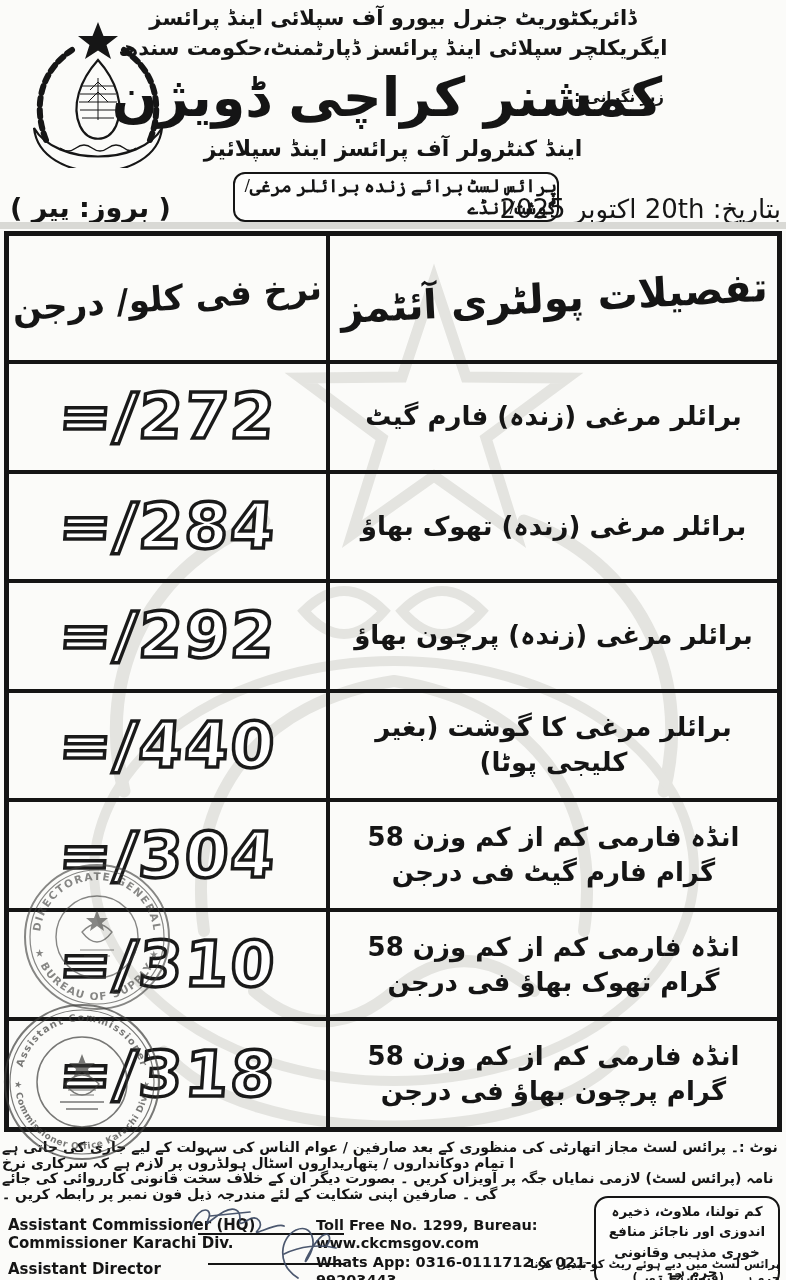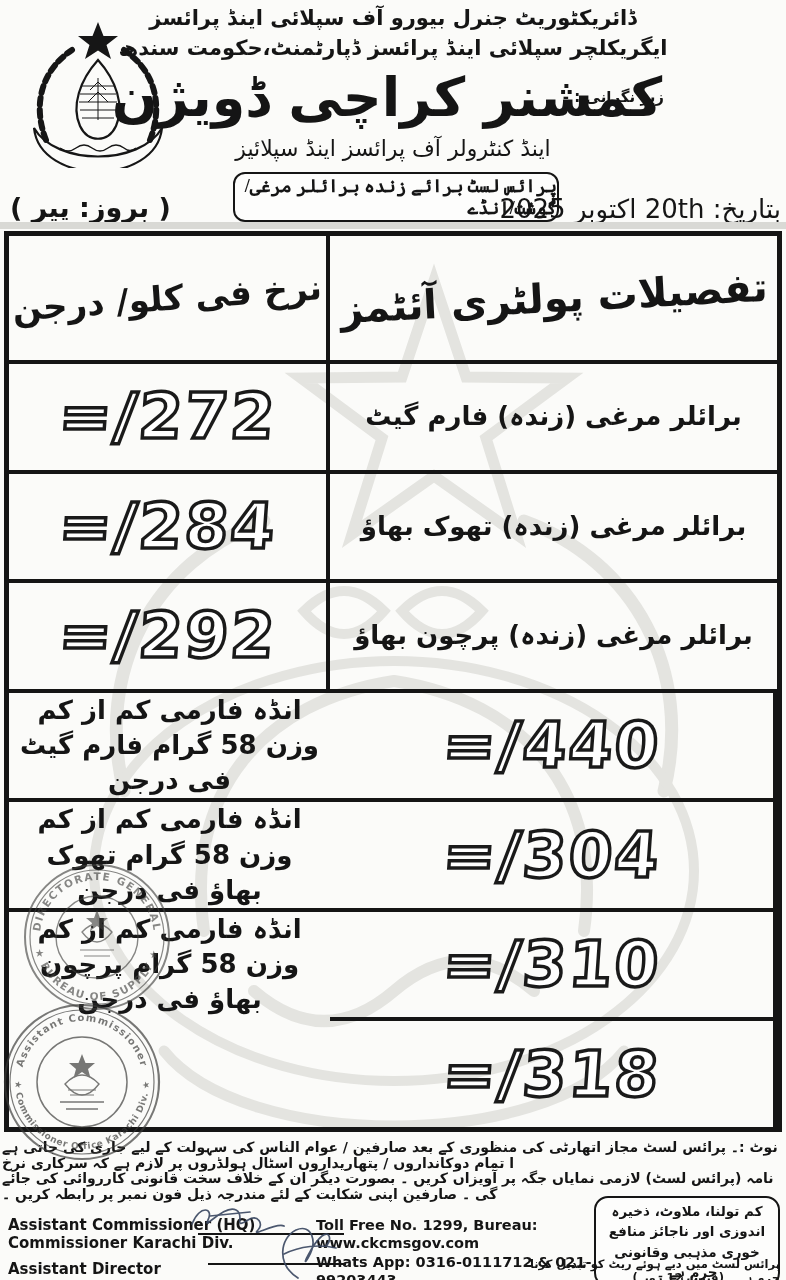--- a/index.html
+++ b/index.html
@@ -10,21 +10,21 @@
   }
   .urdu{direction:rtl;font-family:"DejaVu Sans",sans-serif;}
   .abs{position:absolute;}
 
   
   .dept-line{left:0;right:0;text-align:center;font-weight:bold;}
   .dept1{top:6px;font-size:21px;}
   .dept2{top:36px;font-size:21px;}
   .supervision{top:88px;right:122px;font-size:15px;font-weight:bold;}
   .main-title{top:66px;left:0;right:12px;text-align:center;font-size:54px;font-weight:bold;letter-spacing:1px;}
-  .subtitle{top:136px;left:0;right:0;text-align:center;font-size:22px;font-weight:normal;}
+  .subtitle{top:136px;left:0;right:0;text-align:center;font-size:22px;font-weight:bold;}
   .listbox{
     top:172px;left:233px;width:322px;height:46px;
     border:2.5px solid #151515;border-radius:12px;
     display:flex;align-items:center;justify-content:center;
     font-size:18px;font-weight:bold;background:#fdfdfc;font-family:Liberation Serif, serif;
   }
   .day-label{top:192px;left:10px;font-size:27px;font-weight:bold;}
   .date-label{top:194px;right:5px;font-size:26px;font-weight:normal;}
   .top-shadow{top:222px;left:0;width:786px;height:7px;background:#d9d9d5;}
 
@@ -139,20 +139,21 @@
     <div class="cell bt item-cell urdu">برائلر مرغی (زندہ) تھوک بھاؤ</div>
     <div class="cell bt rate-cell">
         <span class="rate-val">284/=</span>
       </div>
 
     <div class="cell bt item-cell urdu">برائلر مرغی (زندہ) پرچون بھاؤ</div>
     <div class="cell bt rate-cell">
         <span class="rate-val">292/=</span>
       </div>
 
+    <div class="cell bt item-cell urdu">برائلر مرغی کا گوشت (بغیر کلیجی پوٹا)</div>
     <div class="cell bt rate-cell">
         <span class="rate-val">440/=</span>
       </div>
 
     <div class="cell bt item-cell urdu">انڈہ فارمی کم از کم وزن 58 گرام فارم گیٹ فی درجن</div>
     <div class="cell bt rate-cell">
         <span class="rate-val">304/=</span>
       </div>
 
     <div class="cell bt item-cell urdu">انڈہ فارمی کم از کم وزن 58 گرام تھوک بھاؤ فی درجن</div>

